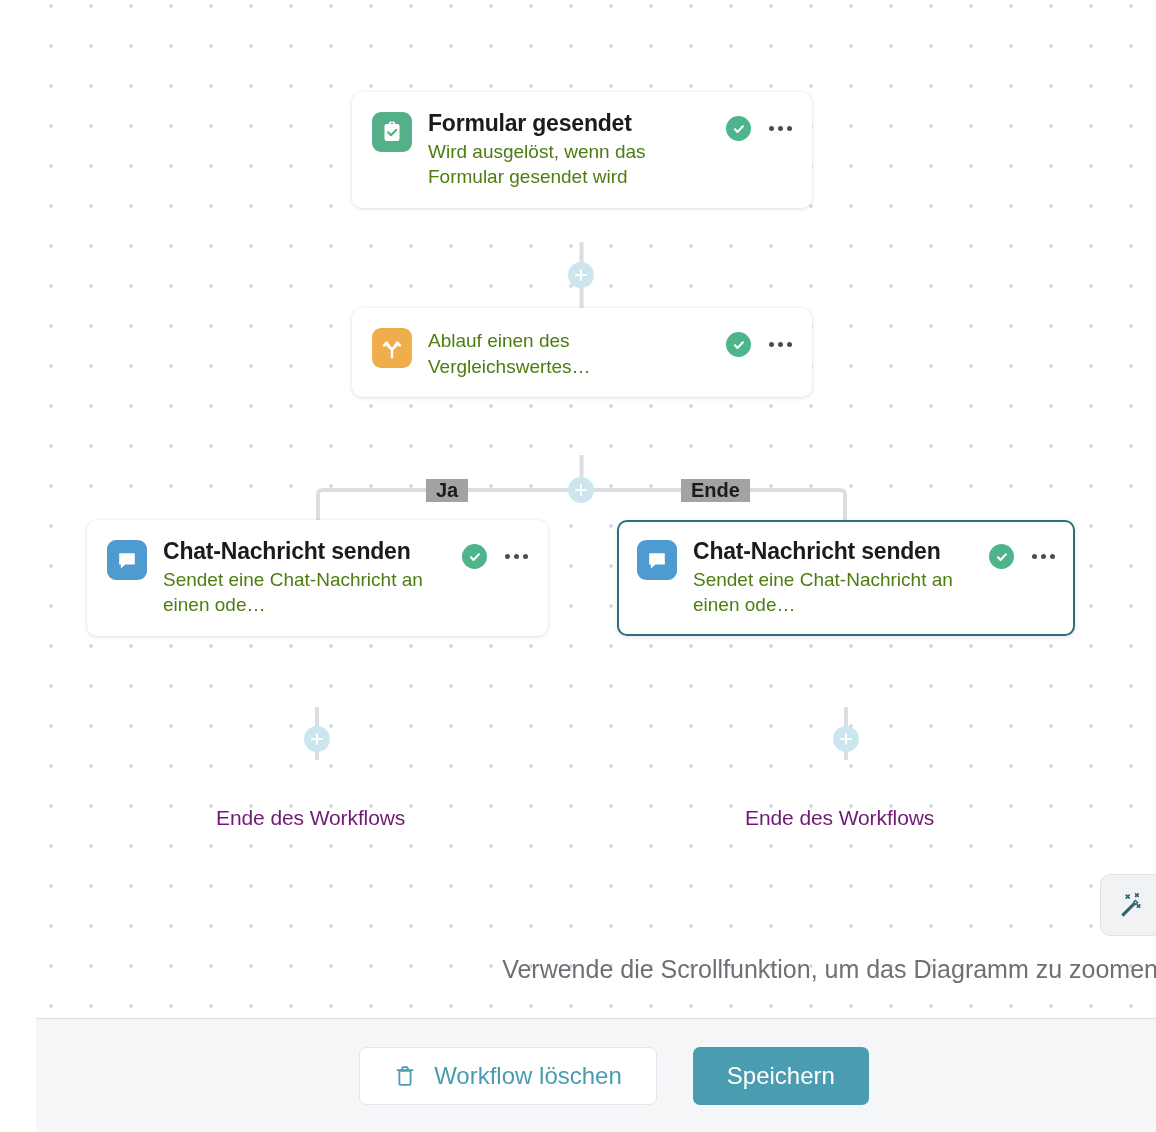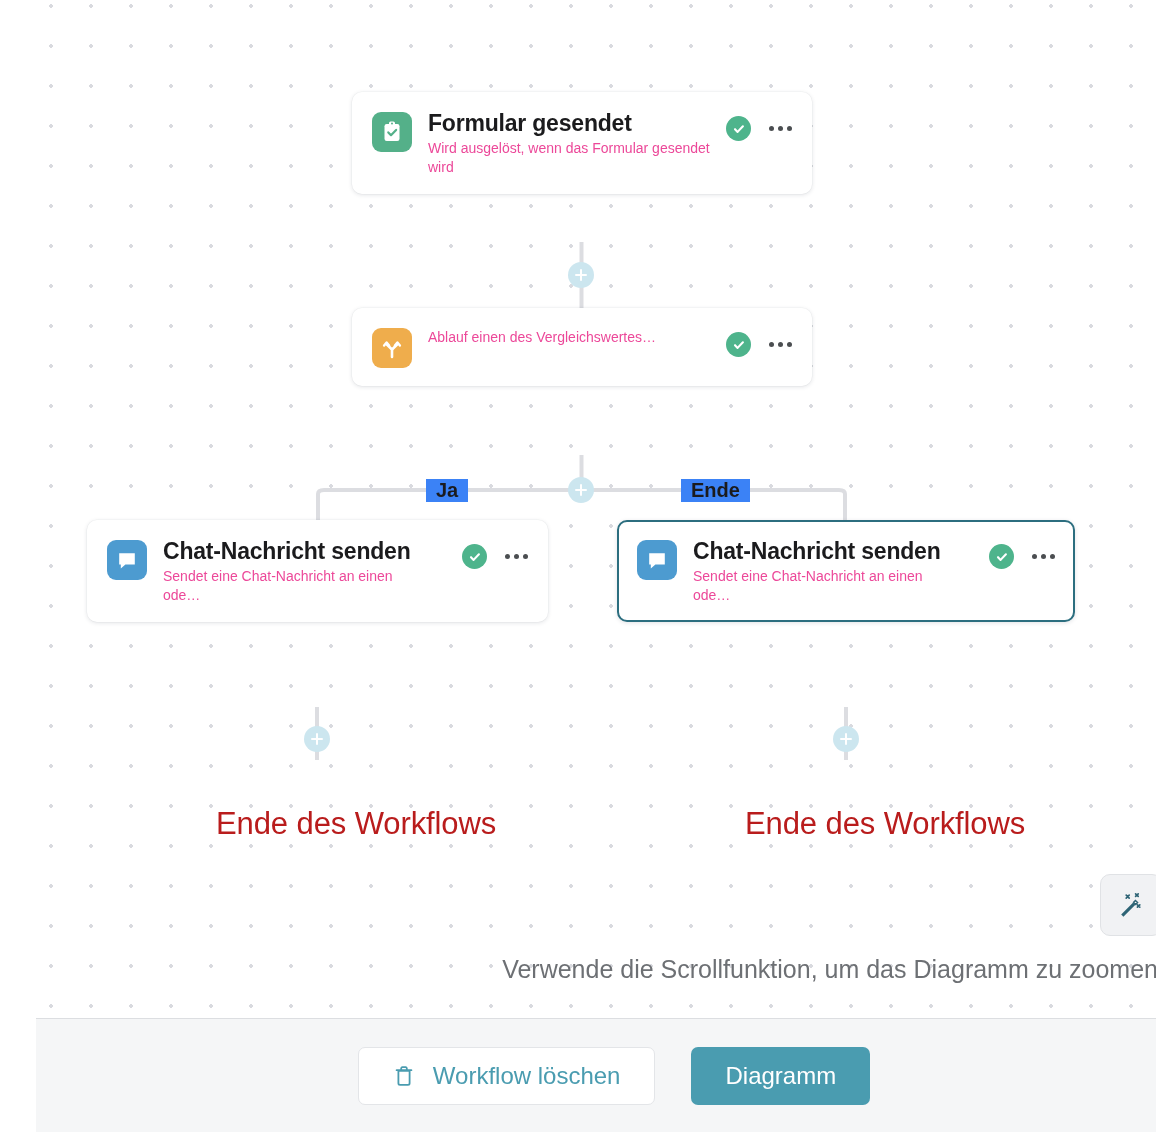--- a/index.html
+++ b/index.html
@@ -88,22 +88,22 @@
   .node-body { flex: 1 1 auto; min-width: 0; }
 
   .node-title {
     font-size: 23px;
     font-weight: bold;
     color: #1b1b1d;
     line-height: 1.16;
     letter-spacing: -0.2px;
   }
   .node-desc {
-    font-size: 14px;
-    color: #ec4899;
+    font-size: 19px;
+    color: #4d7c0f;
     line-height: 1.35;
     margin-top: 2px;
   }
 
   .node-actions {
     flex: 0 0 auto;
     display: flex;
     align-items: center;
     gap: 18px;
     margin-top: 6px;
@@ -155,31 +155,31 @@
   }
   .plus-btn::before { width: 12px; height: 2.6px; }
   .plus-btn::after  { width: 2.6px; height: 12px; }
 
   
   .branch-label {
     position: absolute;
     font-size: 20px;
     font-weight: bold;
     color: #1b1b1d;
-    background: #3b82f6;
+    background: #a3a3a3;
     padding: 0 10px;
     z-index: 4;
     white-space: nowrap;
   }
 
   
   .end-label {
     position: absolute;
-    font-size: 31px;
-    color: #b91c1c;
+    font-size: 21px;
+    color: #701a75;
     white-space: nowrap;
     letter-spacing: -0.1px;
   }
 
   
   #wand-btn {
     position: absolute;
     right: 10px;
     top: 874px;
     width: 62px;
@@ -411,17 +411,17 @@
       <span style="display:flex;align-items:center;">
         <svg width="22" height="24" viewBox="0 0 22 24" fill="none">
           <path d="M3.6 6.2 h14.8" stroke="#4a9cb0" stroke-width="1.8" stroke-linecap="round"></path>
           <path d="M8.2 6.2 v-1.9 a1.1 1.1 0 0 1 1.1 -1.1 h3.4 a1.1 1.1 0 0 1 1.1 1.1 v1.9" stroke="#4a9cb0" stroke-width="1.8" fill="none" stroke-linecap="round"></path>
           <path d="M5.4 6.9 h11.2 v12.4 a1.6 1.6 0 0 1 -1.6 1.6 h-8 a1.6 1.6 0 0 1 -1.6 -1.6 z" stroke="#4a9cb0" stroke-width="1.8" fill="none" stroke-linejoin="round"></path>
         </svg>
       </span>
       <span>Workflow löschen</span>
     </button>
     <button class="btn" id="save-btn">
-      <span>Diagramm</span>
+      <span>Speichern</span>
     </button>
   </div>
 
 </div>
 
 </body></html>

